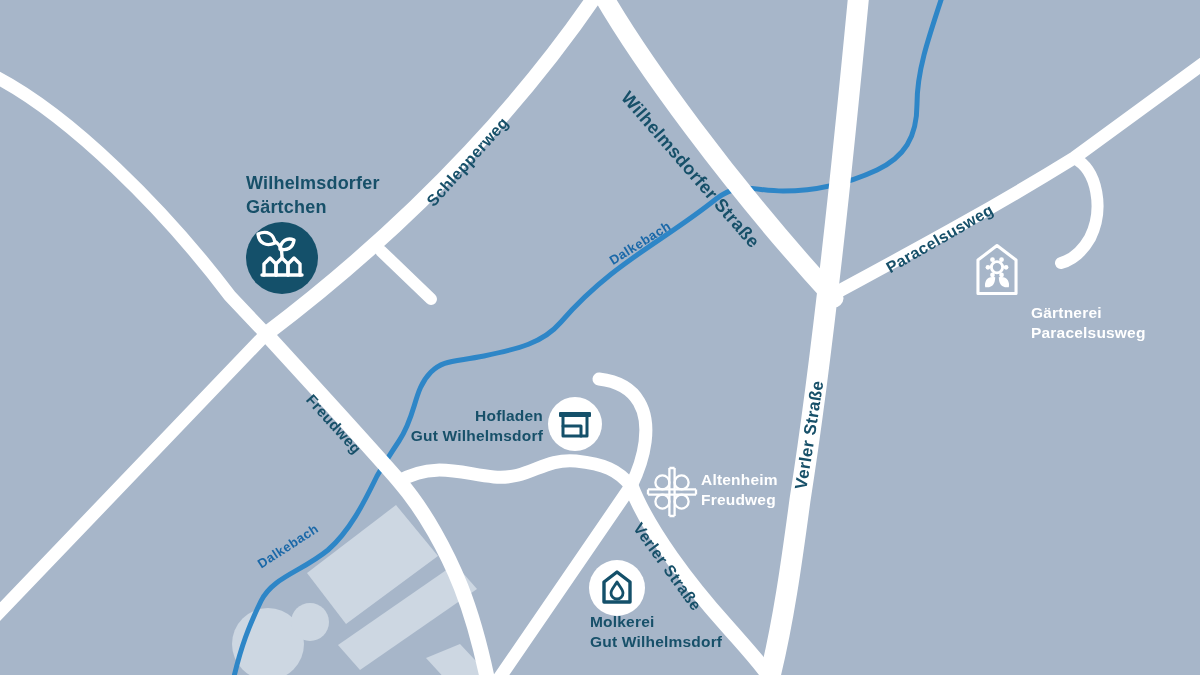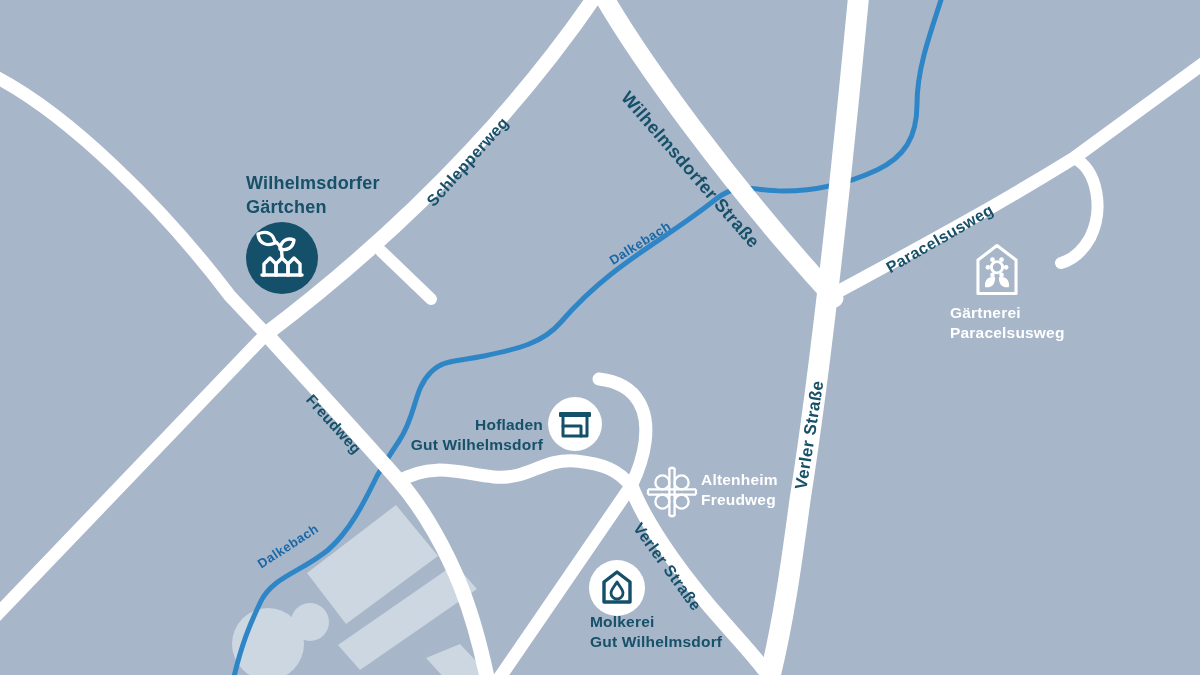--- a/index.html
+++ b/index.html
@@ -130,26 +130,26 @@
           <circle cx="33" cy="20.6" r="2.6"></circle>
         <circle cx="23" cy="20.6" r="2.6"></circle>
           <circle cx="18" cy="29" r="2.6"></circle>
         <circle cx="23" cy="37.4" r="2.6"></circle>
           <circle cx="33" cy="37.4" r="2.6"></circle>
         <path d="M26,40 C18,38 13.5,44 15,51 C23,52 26,47 26,40 Z"></path>
         <path d="M30,40 C38,38 42.5,44 41,51 C33,52 30,47 30,40 Z"></path>
       </g>
     </svg>
   </div>
-  <div class="poi-label light" style="left:950px;top:303px;font-size:15.5px;">
+  <div class="poi-label light" style="left:1031px;top:303px;font-size:15.5px;">
     <span>Gärtnerei</span>
     <span>Paracelsusweg</span>
   </div>
 
-  <div class="poi-label dark" style="right:657px;top:415px;font-size:15.5px;text-align:right;">
+  <div class="poi-label dark" style="right:657px;top:406px;font-size:15.5px;text-align:right;">
     <span>Hofladen</span>
     <span>Gut Wilhelmsdorf</span>
   </div>
   <div class="poi-marker" style="left:548px;top:397px;">
     <div class="disc white" style="width:54px;height:54px;">
       <svg width="44" height="44" viewBox="0 0 44 44">
         <rect x="6" y="10" width="32" height="5" rx="1" fill="#14506a"></rect>
         <g fill="none" stroke="#14506a" stroke-width="3" stroke-linejoin="round" stroke-linecap="round">
           <path d="M10,15 L10,34 L34,34 L34,15"></path>
           <path d="M10,24 H28 M28,24 V34"></path>

